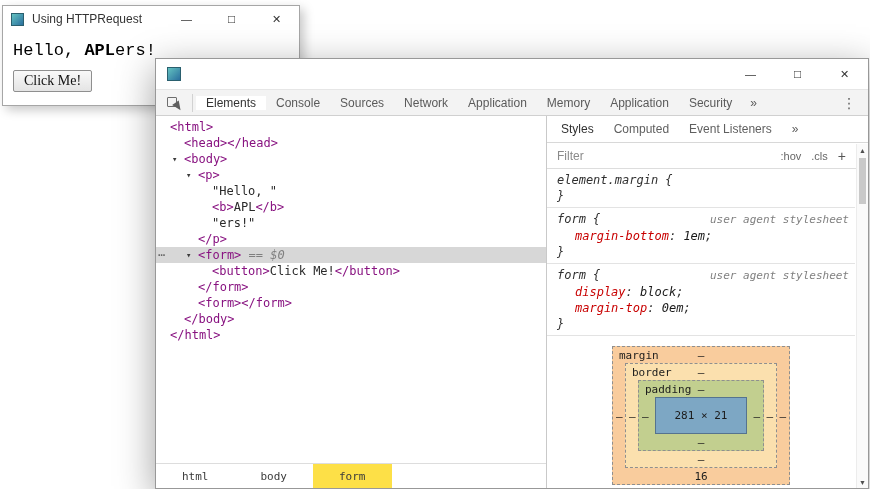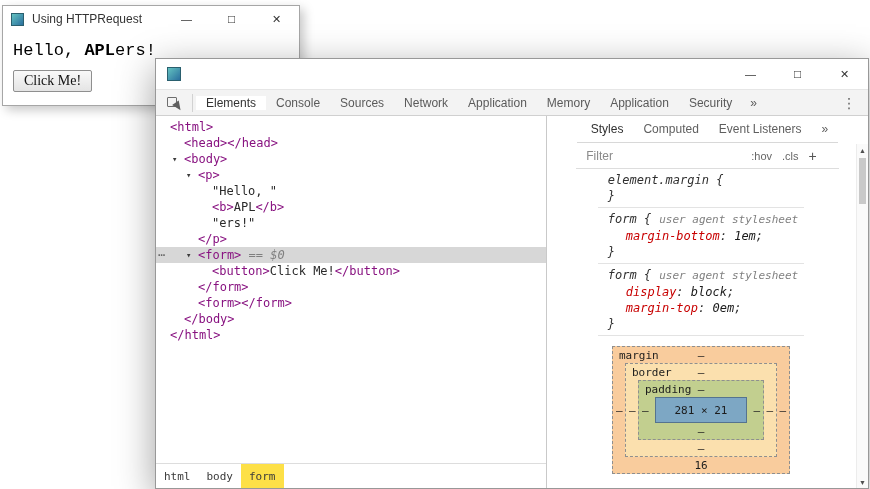--- a/index.html
+++ b/index.html
@@ -83,25 +83,25 @@
   .arw { display: inline-block; width: 12px; flex: none; font-size: 9px; color: #3c3c3c; }
   .tk-tag { color: var(--tag-color, #881280); }
   .tk-text { color: #2a2a2a; }
   .tk-meta { color: var(--meta-color, #7f7f7f); font-style: italic; }
 
   .crumbs {
     height: 25px; flex: none; border-top: 1px solid #ddd;
     display: flex; align-items: stretch;
     font-family: "DejaVu Sans Mono", monospace; font-size: 11px; color: #3a3a3a;
   }
-  .crumb { display: flex; align-items: center; padding: 0 8px; }
+  .crumb { display: flex; align-items: center; padding: 0 26px; }
   .crumb.sel { background: #fde047; }
 
   
-  .right-panel { flex: 1; border-left: 1px solid #c9c9c9; display: flex; flex-direction: column; position: relative; min-width: 0; background: #fff; align-items: center; }
+  .right-panel { flex: 1; border-left: 1px solid #c9c9c9; display: flex; flex-direction: column; position: relative; min-width: 0; background: #fff; }
   .side-tabs { height: 27px; flex: none; display: flex; align-items: stretch; border-bottom: 1px solid #d8d8d8; padding-left: 4px; }
   .side-tabs-inner { display: flex; align-items: stretch; }
   .side-tab { padding: 0 10px; display: flex; align-items: center; font-size: 12px; color: #5f5f5f; white-space: nowrap; }
   .side-tab.sel { color: #303030; }
   .filter-row {
     height: 26px; flex: none; display: flex; align-items: center; gap: 10px;
     border-bottom: 1px solid #ddd; padding: 0 22px 0 10px;
   }
   .filter-input { flex: 1; min-width: 0; border: none; outline: none; background: transparent; font-size: 12px; color: #6d28d9; }
   .filter-input::placeholder { color: #8a8a8a; }
@@ -125,21 +125,21 @@
     margin: 10px auto 0; width: fit-content;
     font-family: "DejaVu Sans Mono", monospace; font-size: 11px; line-height: 13px;
     font-style: normal; color: #1c1c1c; text-align: center;
   }
   .bm { position: relative; }
   .bm-m { background: var(--bm-margin, #f9cc9d); border: 1px dashed #8f8f8f; padding: 16px 12px; }
   .bm-b { background: var(--bm-border, #fbe0ae); border: 1px dashed #8f8f8f; padding: 16px 12px; }
   .bm-p { background: var(--bm-padding, #c2cf8f); border: 1px dashed #8f8f8f; padding: 16px 16px; }
   .bm-c {
     background: var(--bm-content, #7da7c4); border: 1px solid #55738f;
-    width: 92px; height: 26px; display: flex; align-items: center; justify-content: center;
+    width: 92px; height: 37px; display: flex; align-items: center; justify-content: center;
   }
   .bm-label { position: absolute; top: 2px; left: 6px; }
   .bm-top { position: absolute; top: 2px; left: 0; right: 0; text-align: center; }
   .bm-bottom { position: absolute; bottom: 1px; left: 0; right: 0; text-align: center; }
   .bm-left { position: absolute; left: 3px; top: 50%; transform: translateY(-50%); }
   .bm-right { position: absolute; right: 3px; top: 50%; transform: translateY(-50%); }
 
   
   .v-scroll {
     position: absolute; top: 28px; right: 0; bottom: 0; width: 12px;

